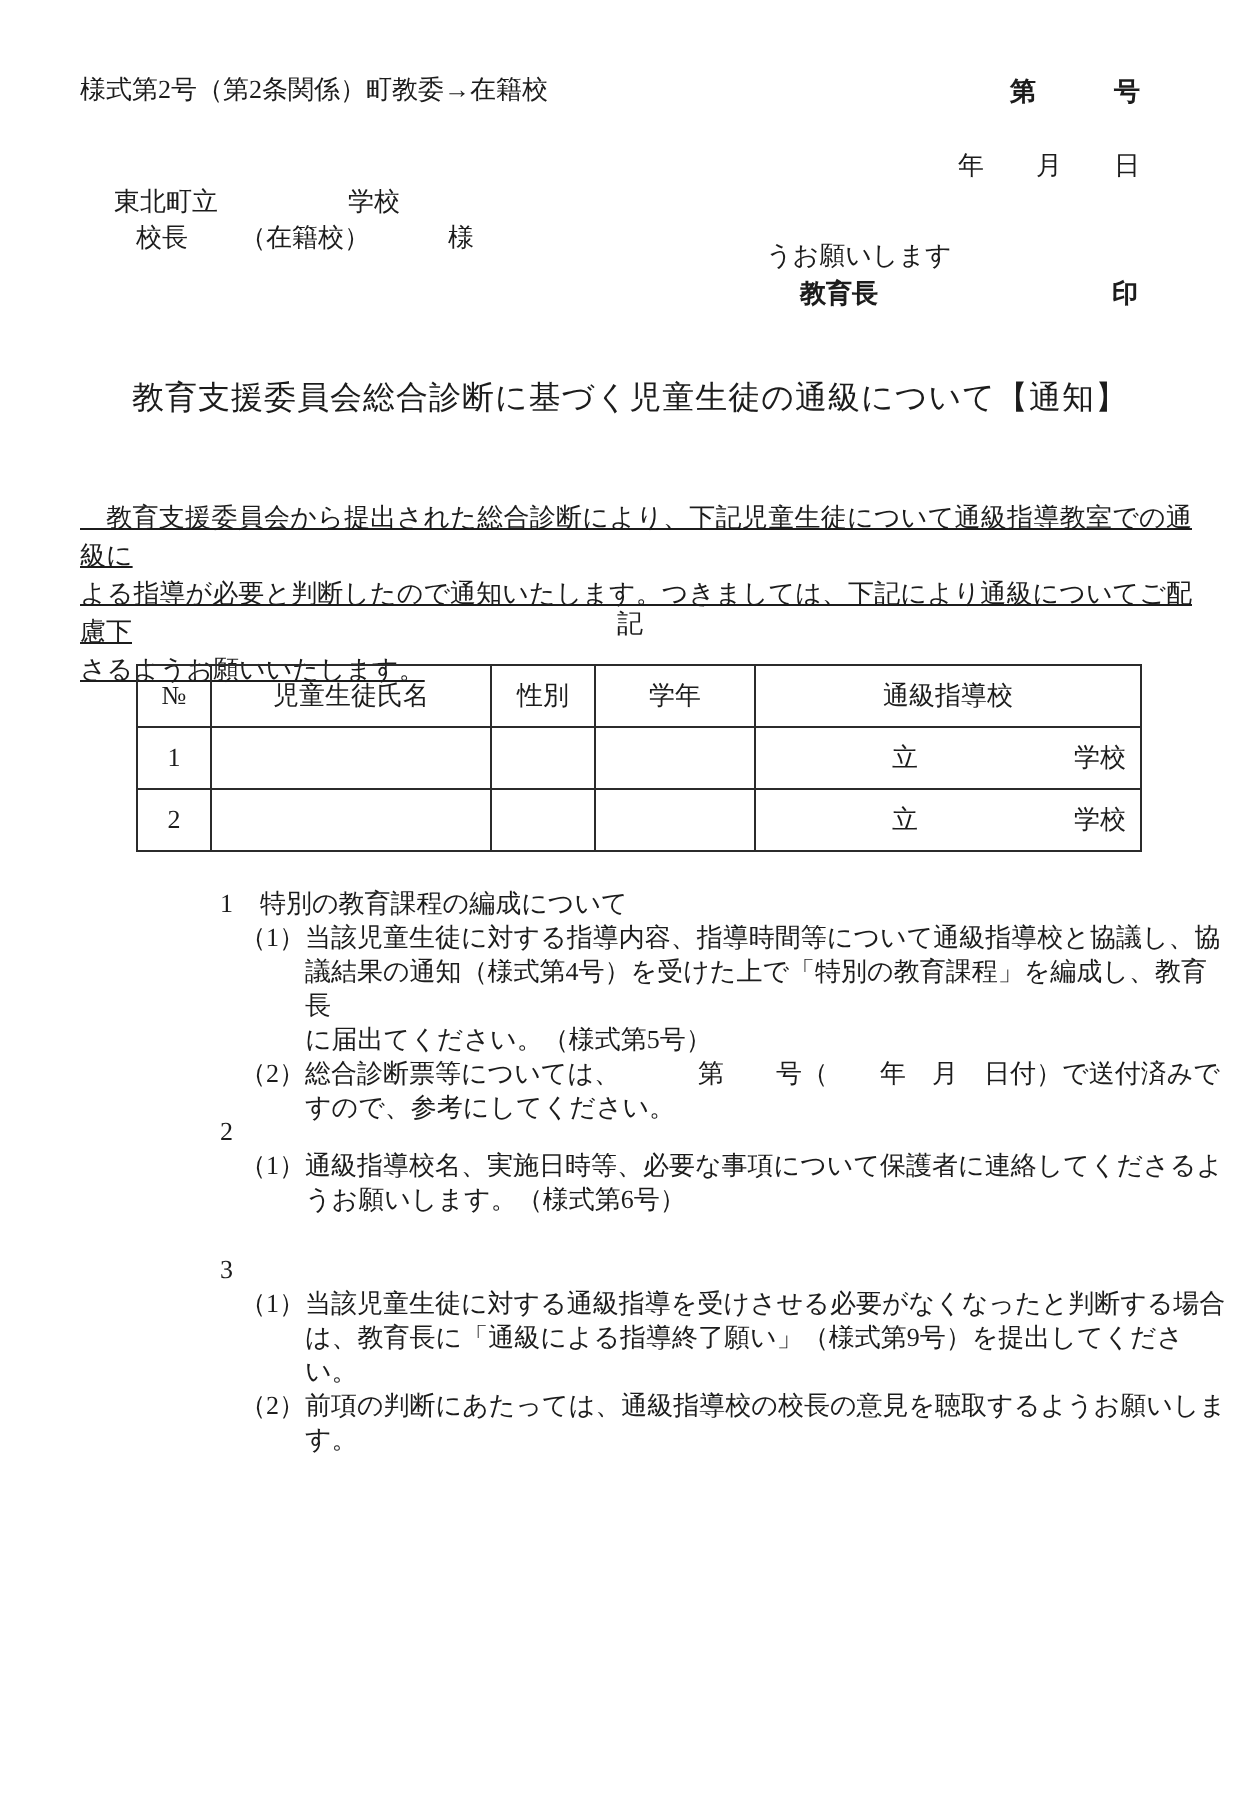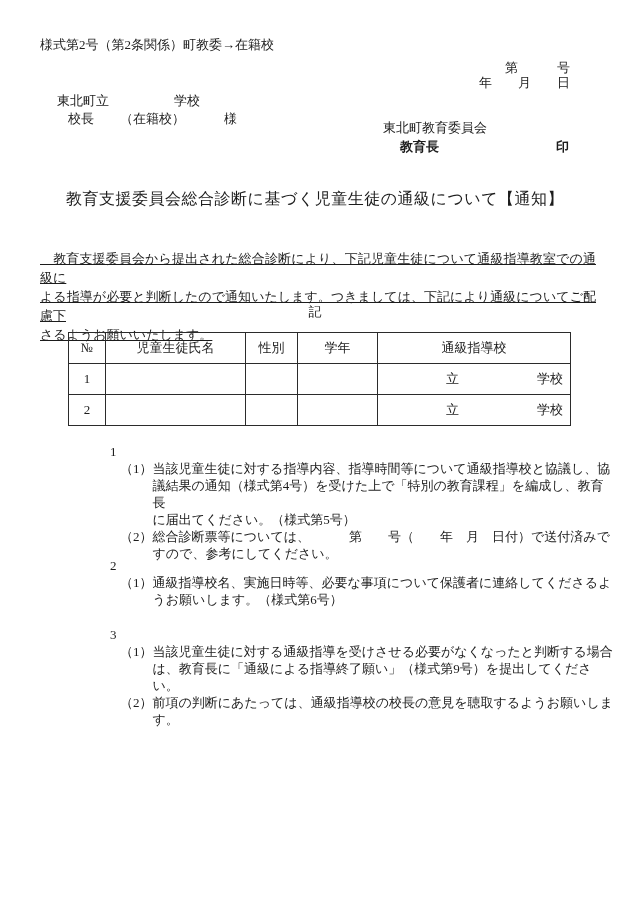--- a/index.html
+++ b/index.html
@@ -9,21 +9,21 @@
     position: relative;
     font-family: "Liberation Serif", "DejaVu Serif", serif;
     color: #1c1c1c;
     font-size: 13px;
     overflow: hidden;
   }
   .abs { position: absolute; white-space: pre-line; }
 
   
   .form-label   { left: 40px;  top: 36px; }
-  .doc-number   { right: 60px; top: 59px;  text-align: center; }
+  .doc-number   { right: 60px; top: 37px;  text-align: center; font-weight: bold; }
   .date-line    { right: 60px; top: 74px;  text-align: right; }
   .addressee1   { left: 57px;  top: 92px; }
   .addressee2   { left: 68px;  top: 110px; }
   .sender-org   { left: 383px; top: 119px; }
   .sender-line  { left: 400px; top: 138px; width: 169px;
                   display: flex; justify-content: space-between; white-space: pre; font-weight: bold; }
 
   
   .doc-title    { left: 0; top: 189px; width: 630px; text-align: center;
                   font-size: 16px; letter-spacing: 0.5px; }
@@ -58,21 +58,21 @@
   .item-text  { flex: 1 1 auto; white-space: pre-line; }
 </style>
 </head>
 <body>
 
 <div class="abs form-label">様式第2号（第2条関係）町教委→在籍校</div>
 <div class="abs doc-number">第　　　号</div>
 <div class="abs date-line">年　　月　　日</div>
 <div class="abs addressee1">東北町立　　　　　学校</div>
 <div class="abs addressee2">校長　　（在籍校）　　　様</div>
-<div class="abs sender-org">東北町教育委員会</div>
+<div class="abs sender-org">うお願いします</div>
 <div class="abs sender-line">
   <span>教育長</span>
   <span>印</span>
 </div>
 
 <div class="abs doc-title">教育支援委員会総合診断に基づく児童生徒の通級について【通知】</div>
 <div class="abs body-par">　教育支援委員会から提出された総合診断により、下記児童生徒について通級指導教室での通級に
 よる指導が必要と判断したので通知いたします。つきましては、下記により通級についてご配慮下
 さるようお願いいたします。</div>
 <div class="abs ki-marker">記</div>
@@ -106,20 +106,21 @@
     <td></td>
     <td></td>
     <td class="cell-school">立　　　　　　学校</td>
   </tr>
 </tbody>
   </table>
 
 <div class="section section-1">
   <div class="sec-heading">
     <span class="sec-num">1</span>
+    <span>特別の教育課程の編成について</span>
   </div>
   <div class="sec-item">
     <span class="item-label">（1）</span>
     <div class="item-text">当該児童生徒に対する指導内容、指導時間等について通級指導校と協議し、協
 議結果の通知（様式第4号）を受けた上で「特別の教育課程」を編成し、教育長
 に届出てください。（様式第5号）</div>
   </div>
   <div class="sec-item">
     <span class="item-label">（2）</span>
     <div class="item-text">総合診断票等については、　　　第　　号（　　年　月　日付）で送付済みで

